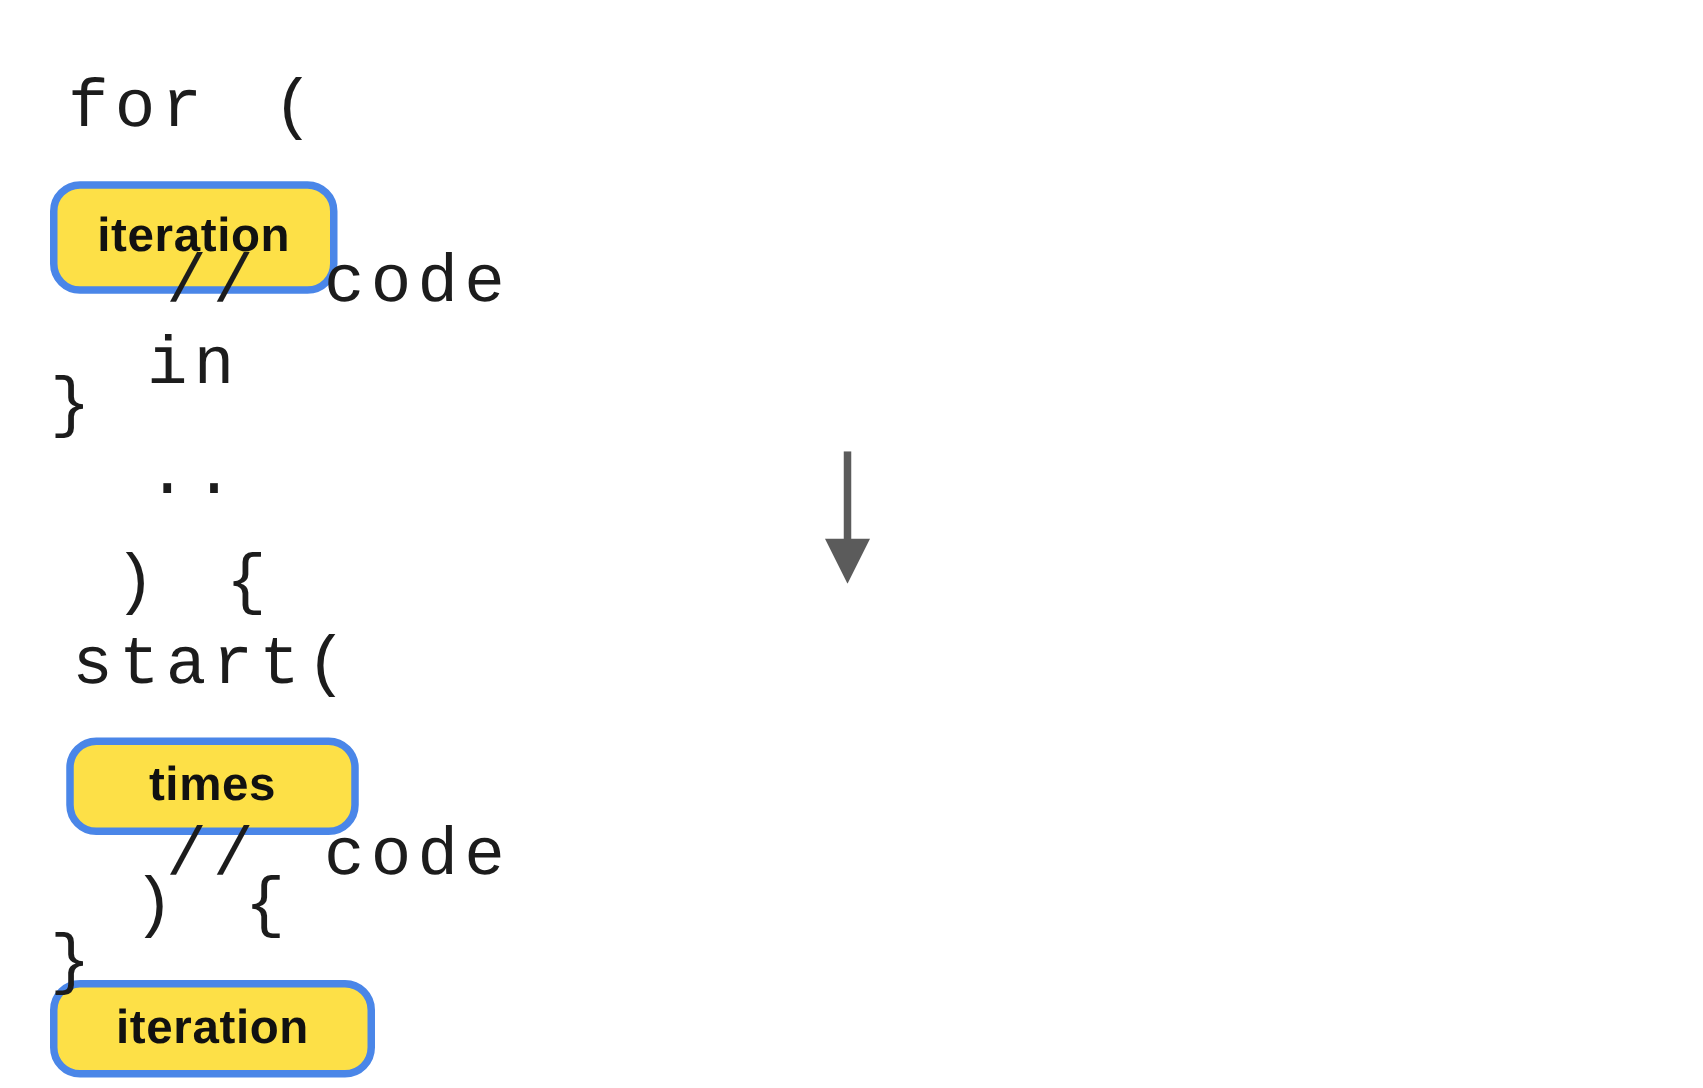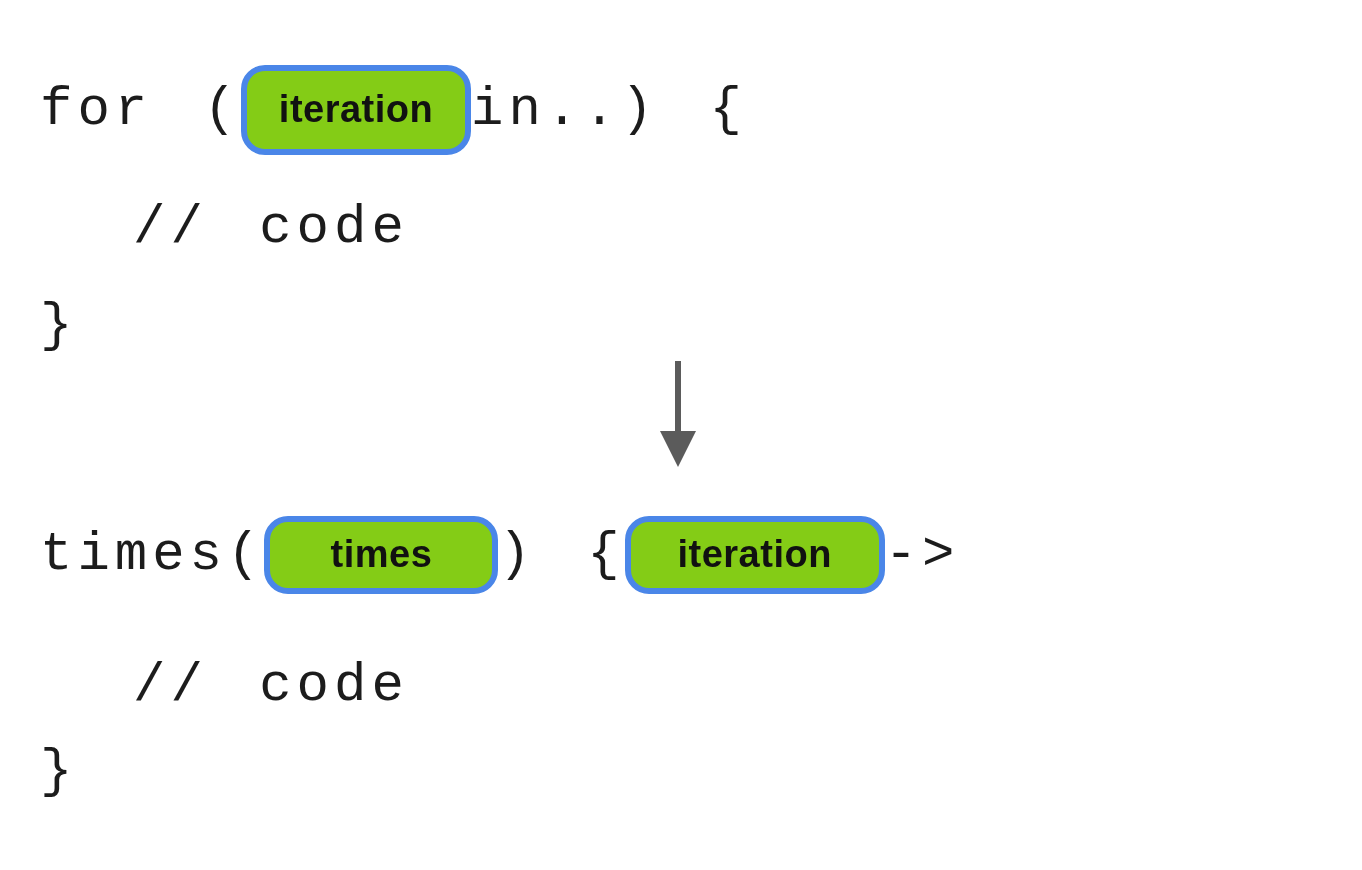--- a/index.html
+++ b/index.html
@@ -22,30 +22,32 @@
     line-height: 1.1;
     color: #1c1c1c;
     letter-spacing: 5px;
     word-spacing: 14px;
     white-space: pre;
   }
   .codeline {
     position: absolute;
     display: flex;
     align-items: center;
+    gap: 28px;
     height: 104px;
+    flex-direction: column;
   }
   .standalone {
     position: absolute;
   }
   .pbox {
     box-sizing: border-box;
     border: 6px solid #4A86E8;
     border-radius: 24px;
-    background: #84cc16;
+    background: #fde047;
     display: flex;
     align-items: center;
     justify-content: center;
     flex: 0 0 auto;
   }
   .pbox .plabel {
     font-family: "Liberation Sans", sans-serif;
     font-weight: 700;
     font-size: 38px;
     color: #111111;
@@ -89,21 +91,21 @@
   <div class="code standalone row-close1">}</div>
 
   <div class="arrow-wrap">
     <svg width="38" height="106" viewBox="0 0 38 106">
       <line x1="19" y1="0" x2="19" y2="74" stroke="#5B5B5B" stroke-width="6"></line>
       <polygon points="1,70 37,70 19,106" fill="#5B5B5B"></polygon>
     </svg>
   </div>
 
   <div class="codeline row-repeat">
-    <span class="code">times(</span>
+    <span class="code">start(</span>
     <span class="pbox h2 w-times">
       <span class="plabel">times</span>
     </span>
     <span class="code">) {</span>
     <span class="pbox h2 w-iteration2">
       <span class="plabel">iteration</span>
     </span>
     <span class="code">-&gt;</span>
   </div>
 

